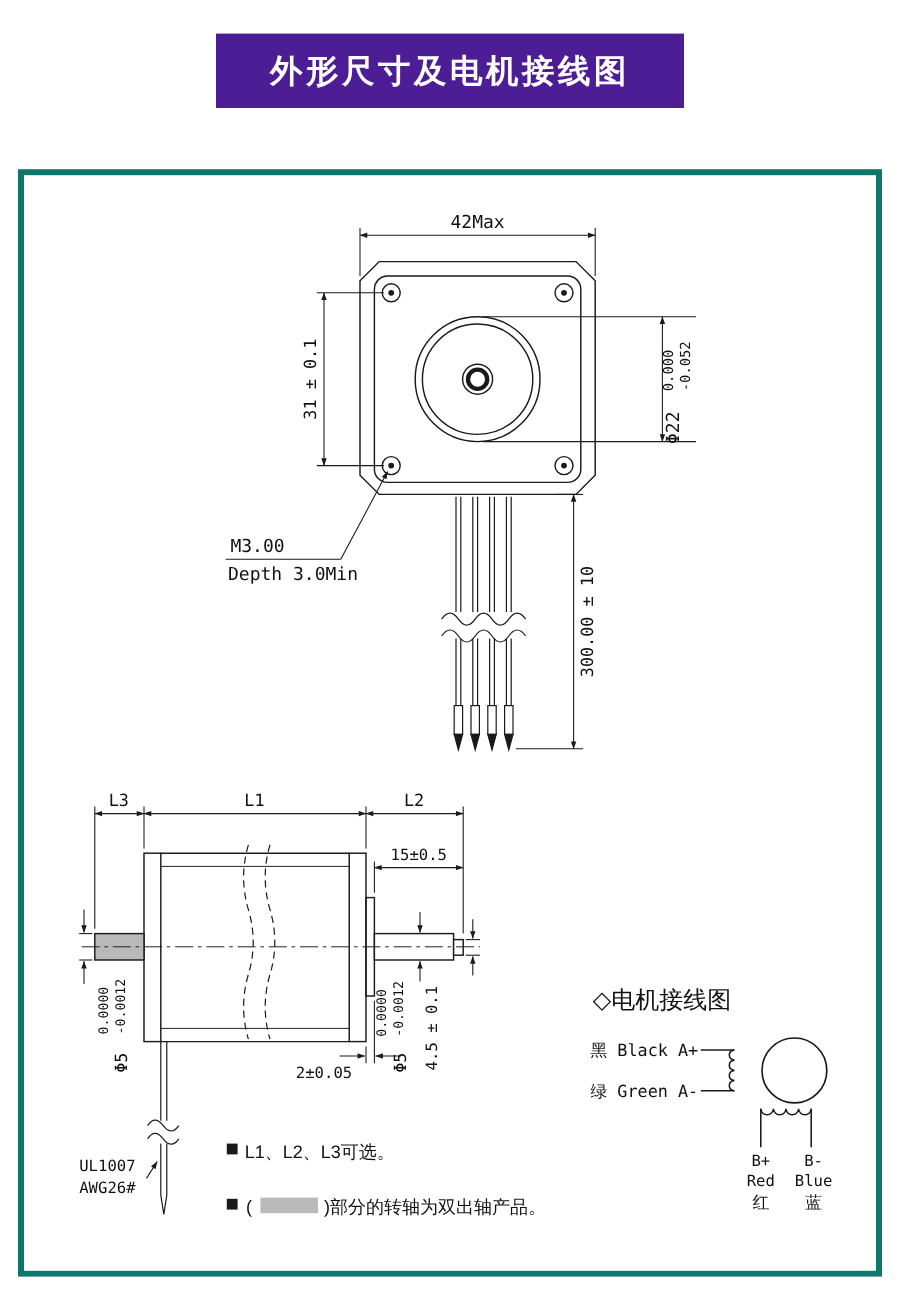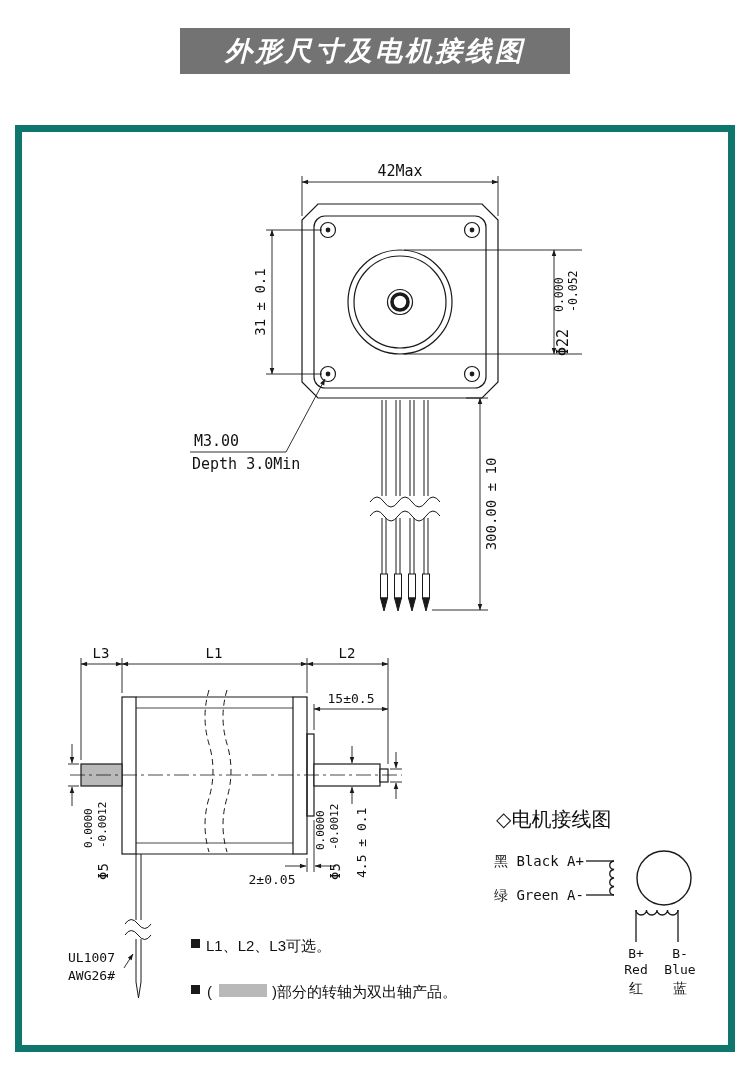--- a/index.html
+++ b/index.html
@@ -1,20 +1,20 @@
 <!DOCTYPE html>
 <html><head>
 <meta charset="utf-8">
 <style>
   html,body{margin:0;padding:0;background:#ffffff;}
   body{width:750px;font-family:"Liberation Sans",sans-serif;}
-  .banner{width:390px;height:46px;margin:28px auto 0 auto;background:#737373;
+  .banner{width:390px;height:62px;margin:28px auto 0 auto;background:#4c1d95;
     color:#fff;display:flex;align-items:center;justify-content:center;
-    font-size:27px;font-weight:bold;letter-spacing:3px;font-style:italic;}
-  .drawing-box{margin:51px 15px 0 15px;border:7px solid #0f766e;height:913px;}
+    font-size:27px;font-weight:bold;letter-spacing:3px;}
+  .drawing-box{margin:51px 15px 0 15px;border:5px solid #0f766e;height:913px;}
   svg{display:block;}
   .dim{font-family:"DejaVu Sans Mono","Liberation Mono",monospace;fill:#111;}
   .cjk{font-family:"Liberation Sans","DejaVu Sans",sans-serif;fill:#111;}
 </style>
 </head>
 <body>
 
 <div class="banner">
   <span>外形尺寸及电机接线图</span>
 </div>

